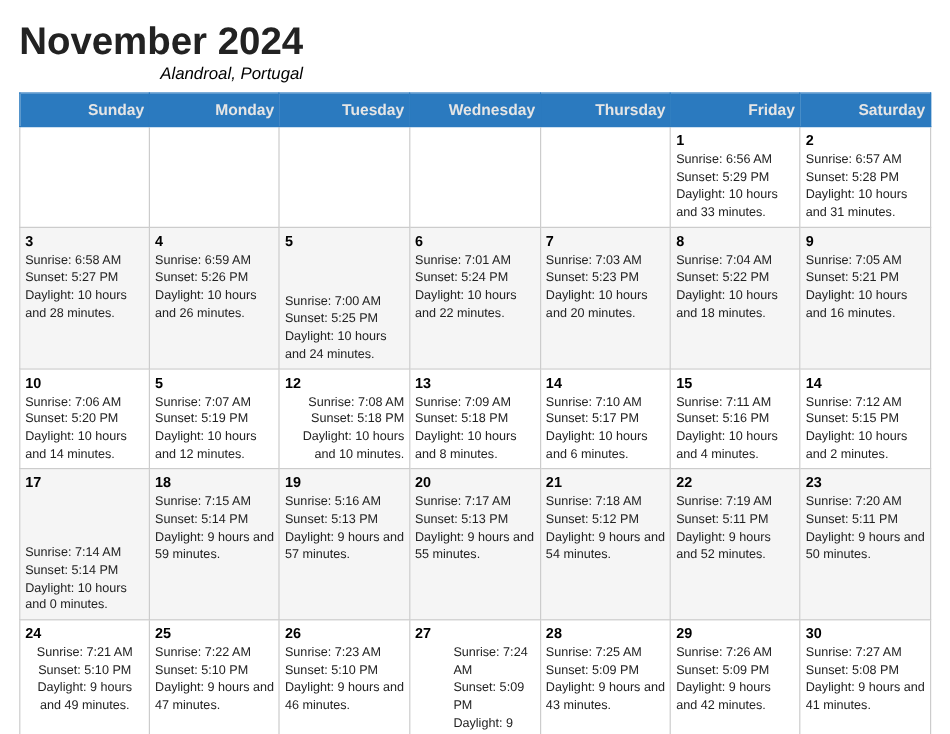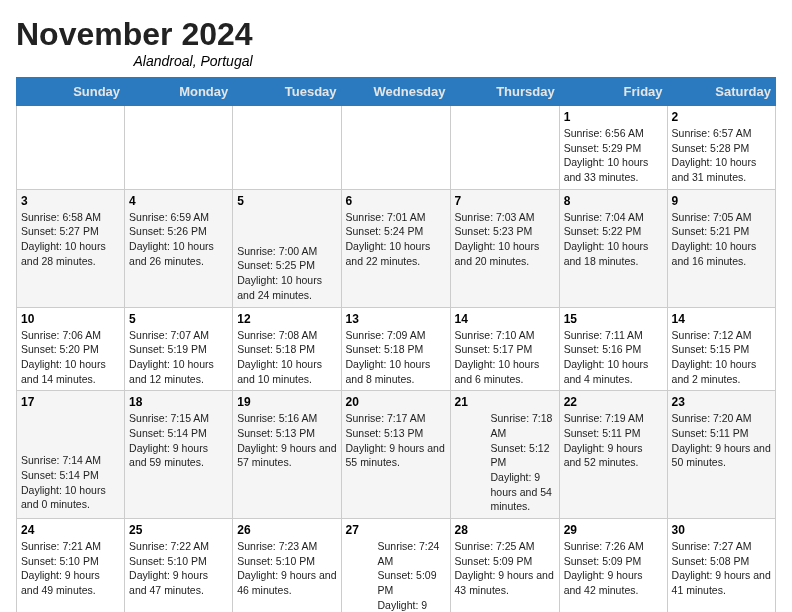--- a/index.html
+++ b/index.html
@@ -180,21 +180,21 @@
 Daylight: 10 hours and 14 minutes.</div>
         </td>
         <td>
           <div class="day-num">5</div>
           <div class="day-info" style="white-space: pre-line;">Sunrise: 7:07 AM
 Sunset: 5:19 PM
 Daylight: 10 hours and 12 minutes.</div>
         </td>
         <td>
           <div class="day-num">12</div>
-          <div class="day-info" style="white-space: pre-line;">Sunrise: 7:08 AM
+          <div class="day-info" style="white-space: pre-line; text-align: right;">Sunrise: 7:08 AM
 Sunset: 5:18 PM
 Daylight: 10 hours and 10 minutes.</div>
         </td>
         <td>
           <div class="day-num">13</div>
           <div class="day-info" style="white-space: pre-line;">Sunrise: 7:09 AM
 Sunset: 5:18 PM
 Daylight: 10 hours and 8 minutes.</div>
         </td>
         <td>
@@ -236,41 +236,41 @@
 Daylight: 9 hours and 57 minutes.</div>
         </td>
         <td>
           <div class="day-num">20</div>
           <div class="day-info" style="white-space: pre-line;">Sunrise: 7:17 AM
 Sunset: 5:13 PM
 Daylight: 9 hours and 55 minutes.</div>
         </td>
         <td>
           <div class="day-num">21</div>
-          <div class="day-info" style="white-space: pre-line; margin-left: 36px;">Sunrise: 7:18 AM
+          <div class="day-info" style="white-space: pre-line;">Sunrise: 7:18 AM
 Sunset: 5:12 PM
 Daylight: 9 hours and 54 minutes.</div>
         </td>
         <td>
           <div class="day-num">22</div>
           <div class="day-info" style="white-space: pre-line;">Sunrise: 7:19 AM
 Sunset: 5:11 PM
 Daylight: 9 hours and 52 minutes.</div>
         </td>
         <td>
           <div class="day-num">23</div>
           <div class="day-info" style="white-space: pre-line;">Sunrise: 7:20 AM
 Sunset: 5:11 PM
 Daylight: 9 hours and 50 minutes.</div>
         </td>
       </tr>
       <tr>
         <td>
           <div class="day-num">24</div>
-          <div class="day-info" style="white-space: pre-line;">Sunrise: 7:21 AM
+          <div class="day-info" style="white-space: pre-line; text-align: center;">Sunrise: 7:21 AM
 Sunset: 5:10 PM
 Daylight: 9 hours and 49 minutes.</div>
         </td>
         <td>
           <div class="day-num">25</div>
           <div class="day-info" style="white-space: pre-line;">Sunrise: 7:22 AM
 Sunset: 5:10 PM
 Daylight: 9 hours and 47 minutes.</div>
         </td>
         <td>

